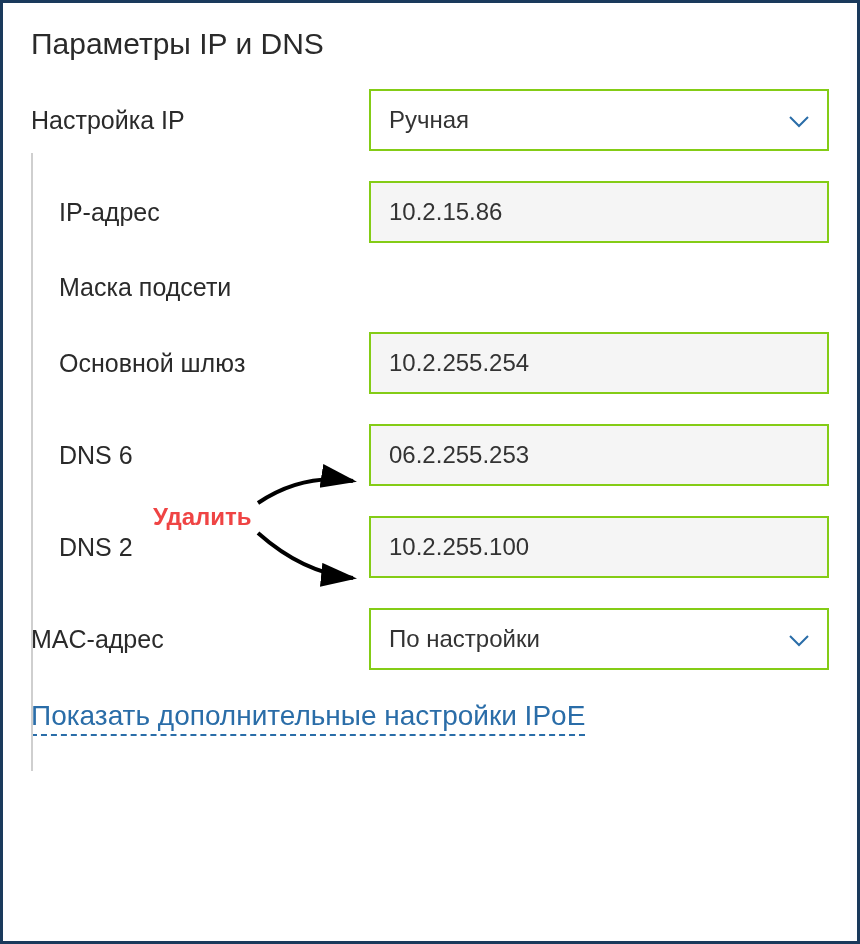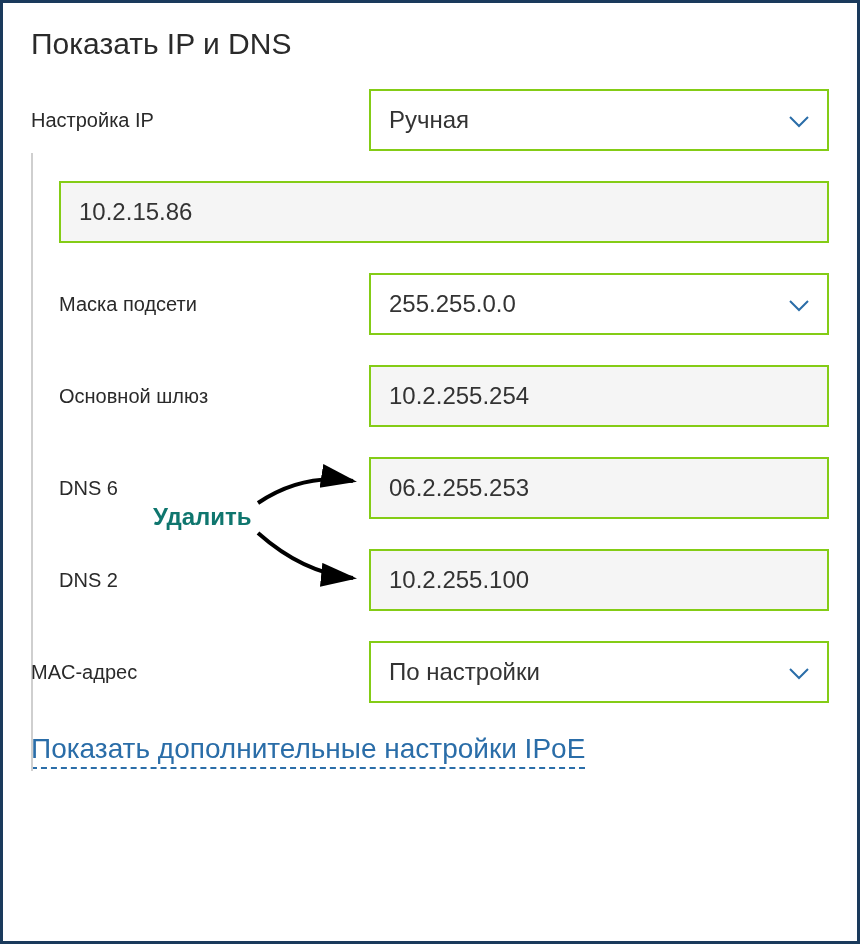--- a/index.html
+++ b/index.html
@@ -38,21 +38,21 @@
     }
     .vline {
       position: absolute;
       left: 28px;
       top: 150px;
       bottom: 170px;
       border-left: 2px solid #cfcfcf;
     }
     .label-col {
       width: 310px;
-      font-size: 20px;
+      font-size: 25px;
       color: #2a2a2a;
       padding-left: 0;
     }
     .form-row:not(.nested) .label-col {
       width: 338px;
     }
     .field-col {
       flex: 1;
     }
     .select-box, .input-box {
@@ -89,70 +89,61 @@
       padding-bottom: 2px;
       cursor: pointer;
       display: inline-block;
     }
     .annotation {
       position: absolute;
       left: 150px;
       top: 500px;
       font-size: 24px;
       font-weight: 700;
-      color: #0f766e;
+      color: #ef4444;
       pointer-events: none;
     }
     .arrow {
       position: absolute;
       pointer-events: none;
     }
   </style>
 </head>
 <body>
 
 <div class="panel">
-  <h2 class="section-title">Показать IP и DNS</h2>
+  <h2 class="section-title">Параметры IP и DNS</h2>
 
   <div class="vline"></div>
 
   <div class="form-row">
     <div class="label-col">Настройка IP</div>
     <div class="field-col">
       <div class="select-box">
         <span>Ручная</span>
         <span class="chev">
           <svg width="20" height="12" viewBox="0 0 20 12">
               <path d="M1 1 L10 10 L19 1" stroke="#2a6da8" stroke-width="2" fill="none"></path>
             </svg>
         </span>
       </div>
     </div>
   </div>
 
   <div class="form-row nested">
+    <div class="label-col">IP-адрес</div>
     <div class="field-col">
       <div class="input-box">
         <span>10.2.15.86</span>
       </div>
     </div>
   </div>
 
   <div class="form-row nested">
     <div class="label-col">Маска подсети</div>
-    <div class="field-col">
-      <div class="select-box" style="background:#fff">
-        <span>255.255.0.0</span>
-        <span class="chev">
-          <svg width="20" height="12" viewBox="0 0 20 12">
-              <path d="M1 1 L10 10 L19 1" stroke="#2a6da8" stroke-width="2" fill="none"></path>
-            </svg>
-        </span>
-      </div>
-    </div>
   </div>
 
   <div class="form-row nested">
     <div class="label-col">Основной шлюз</div>
     <div class="field-col">
       <div class="input-box">
         <span>10.2.255.254</span>
       </div>
     </div>
   </div>

